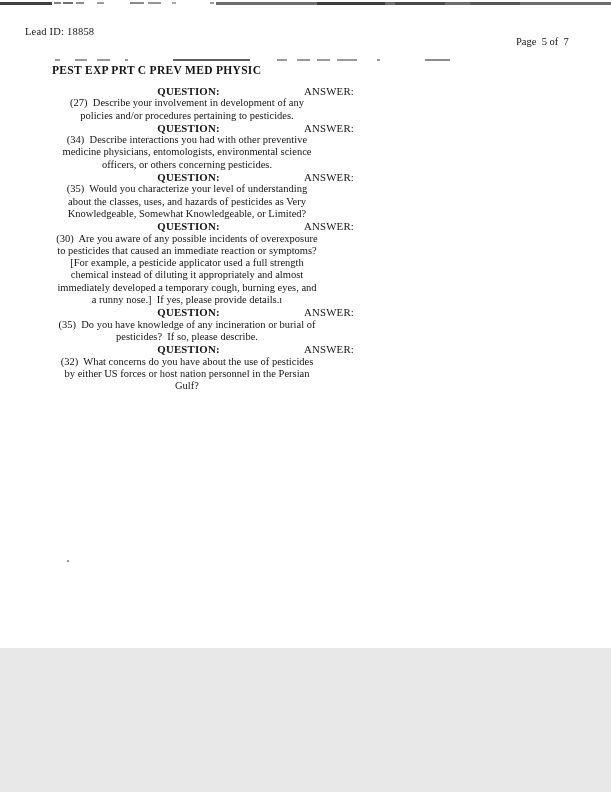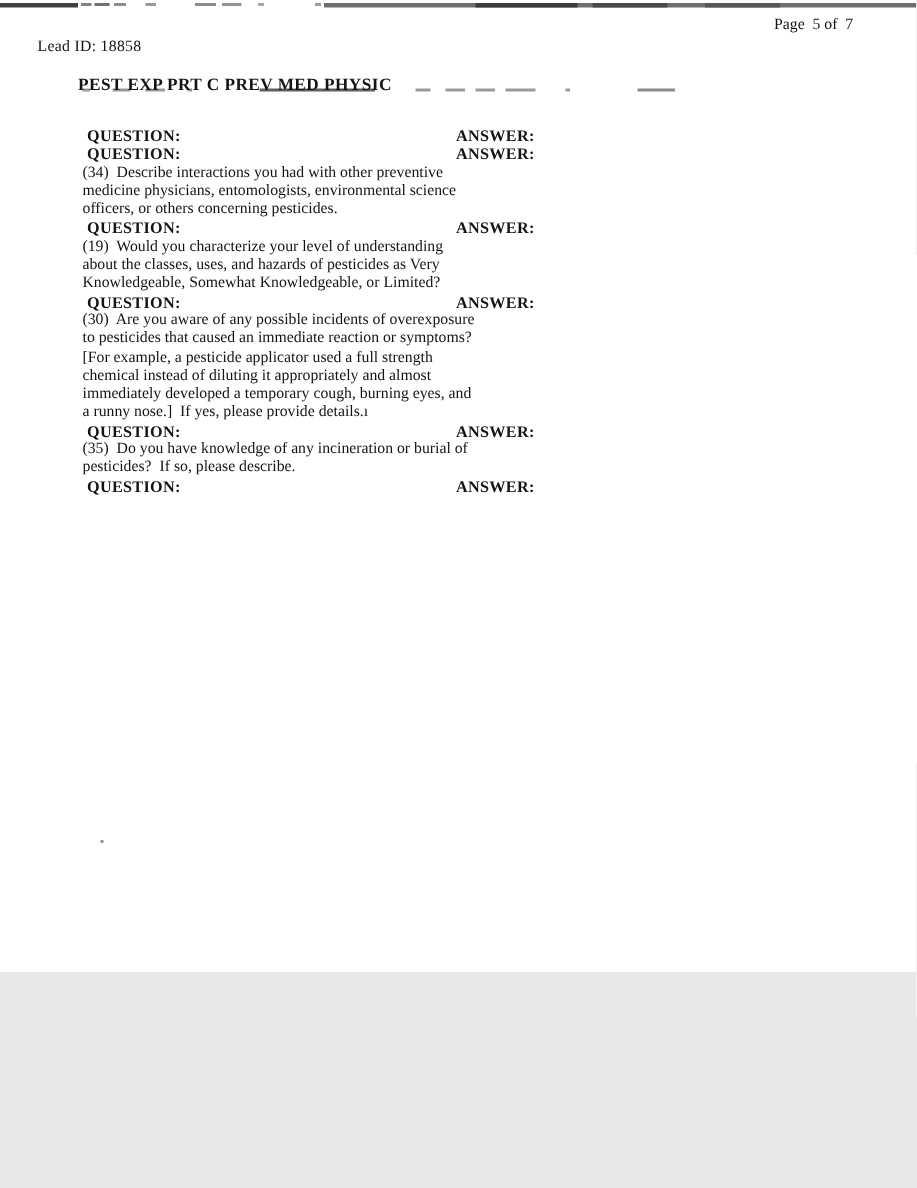--- a/index.html
+++ b/index.html
@@ -21,48 +21,48 @@
   .scan-top .t6{left:130px;width:14px;background:#8a8a8a;height:2px;}
   .scan-top .t7{left:148px;width:13px;background:#949494;height:2px;}
   .scan-top .t8{left:172px;width:4px;background:#a8a8a8;height:2px;}
   .scan-top .t9{left:210px;width:4px;background:#9c9c9c;height:2px;}
   .scan-top .t10{left:216px;width:395px;background:#6e6e6e;}
   .scan-top .t11{left:317px;width:68px;background:#3c3c3c;}
   .scan-top .t12{left:395px;width:50px;background:#4a4a4a;}
   .scan-top .t13{left:470px;width:50px;background:#575757;}
   
   .lead-id{position:absolute;left:25px;top:26px;font-size:10.5px;letter-spacing:.2px;white-space:pre;}
-  .page-num{position:absolute;left:516px;top:11px;font-size:10.5px;white-space:pre;}
+  .page-num{position:absolute;left:516px;top:36px;font-size:10.5px;white-space:pre;}
   
   .rule-dashes{position:absolute;left:55px;top:59px;width:500px;height:3px;}
   .rule-dashes span{position:absolute;top:0;height:2px;background:#9a9a9a;}
   .rule-dashes .d1{left:0;width:5px;}
   .rule-dashes .d2{left:20px;width:12px;}
   .rule-dashes .d3{left:42px;width:13px;}
   .rule-dashes .d4{left:70px;width:3px;}
   .rule-dashes .d5{left:118px;width:77px;background:#5f5f5f;}
   .rule-dashes .d6{left:222px;width:10px;}
   .rule-dashes .d7{left:242px;width:13px;}
   .rule-dashes .d8{left:262px;width:13px;}
   .rule-dashes .d9{left:282px;width:20px;}
   .rule-dashes .d10{left:322px;width:3px;}
   .rule-dashes .d11{left:370px;width:25px;background:#8c8c8c;}
   
   .section-title{
-    position:absolute;left:52px;top:51px;
+    position:absolute;left:52px;top:64px;
     font-size:11.5px;font-weight:bold;letter-spacing:.3px;
   }
   
-  .qa-list{position:absolute;left:55px;top:85px;width:420px;}
+  .qa-list{position:absolute;left:55px;top:85px;width:420px;text-align:center;}
   .qa-row{position:relative;}
   .q-col{width:264px;font-size:10.5px;line-height:12.3px;}
   .q-label{font-weight:bold;font-size:10.8px;margin-left:3px;letter-spacing:.2px;}
   .q-text,.q-followup{white-space:pre-wrap;}
   .a-col{position:absolute;left:249px;top:0;}
-  .a-label{font-weight:bold;font-size:10.8px;letter-spacing:.2px;}
+  .a-label{font-weight:normal;font-size:10.8px;letter-spacing:.2px;}
   
   .speck{position:absolute;}
   .s1{left:67px;top:560px;width:2px;height:2px;background:#999;}
   .s2{left:106px;top:664px;width:2px;height:3px;background:#b5b5b5;}
   .s3{left:441px;top:693px;width:2px;height:2px;background:#7d7d7d;}
   .s4{left:442px;top:780px;width:2px;height:3px;background:#bdbdbd;}
 </style>
 </head>
 <body>
 
@@ -101,40 +101,41 @@
       <span class="d11"></span>
   </div>
 
   <div class="section-title">PEST EXP PRT C PREV MED PHYSIC</div>
 
   <div class="qa-list">
 
     <div class="qa-row">
       <div class="q-col">
         <div class="q-label">QUESTION:</div>
+        <div class="q-text">(27)  Describe your involvement in development of any policies and/or procedures pertaining to pesticides.</div>
       </div>
       <div class="a-col">
         <div class="a-label">ANSWER:</div>
       </div>
     </div>
 
     <div class="qa-row">
       <div class="q-col">
         <div class="q-label">QUESTION:</div>
         <div class="q-text">(34)  Describe interactions you had with other preventive medicine physicians, entomologists, environmental science officers, or others concerning pesticides.</div>
       </div>
       <div class="a-col">
         <div class="a-label">ANSWER:</div>
       </div>
     </div>
 
     <div class="qa-row">
       <div class="q-col">
         <div class="q-label">QUESTION:</div>
-        <div class="q-text">(19)  Would you characterize your level of understanding about the classes, uses, and hazards of pesticides as Very Knowledgeable, Somewhat Knowledgeable, or Limited?</div>
+        <div class="q-text">(35)  Would you characterize your level of understanding about the classes, uses, and hazards of pesticides as Very Knowledgeable, Somewhat Knowledgeable, or Limited?</div>
       </div>
       <div class="a-col">
         <div class="a-label">ANSWER:</div>
       </div>
     </div>
 
     <div class="qa-row">
       <div class="q-col">
         <div class="q-label">QUESTION:</div>
         <div class="q-text">(30)  Are you aware of any possible incidents of overexposure to pesticides that caused an immediate reaction or symptoms?  [For example, a pesticide applicator used a full strength chemical instead of diluting it appropriately and almost immediately developed a temporary cough, burning eyes, and a runny nose.]  If yes, please provide details.ı</div>
@@ -150,20 +151,21 @@
         <div class="q-text">(35)  Do you have knowledge of any incineration or burial of pesticides?  If so, please describe.</div>
       </div>
       <div class="a-col">
         <div class="a-label">ANSWER:</div>
       </div>
     </div>
 
     <div class="qa-row">
       <div class="q-col">
         <div class="q-label">QUESTION:</div>
+        <div class="q-text">(32)  What concerns do you have about the use of pesticides by either US forces or host nation personnel in the Persian Gulf?</div>
       </div>
       <div class="a-col">
         <div class="a-label">ANSWER:</div>
       </div>
     </div>
 
   </div>
 
   <span class="speck s1"></span>
   <span class="speck s2"></span>

